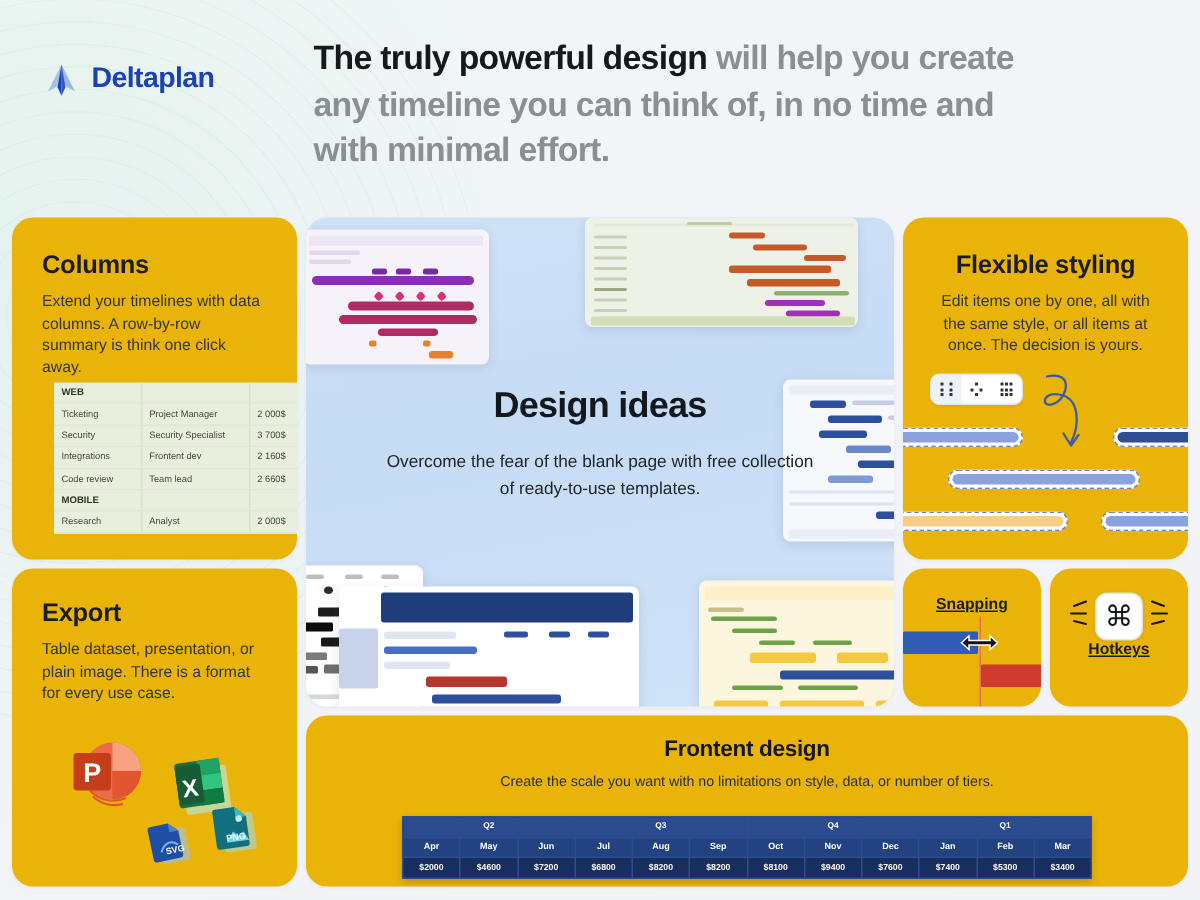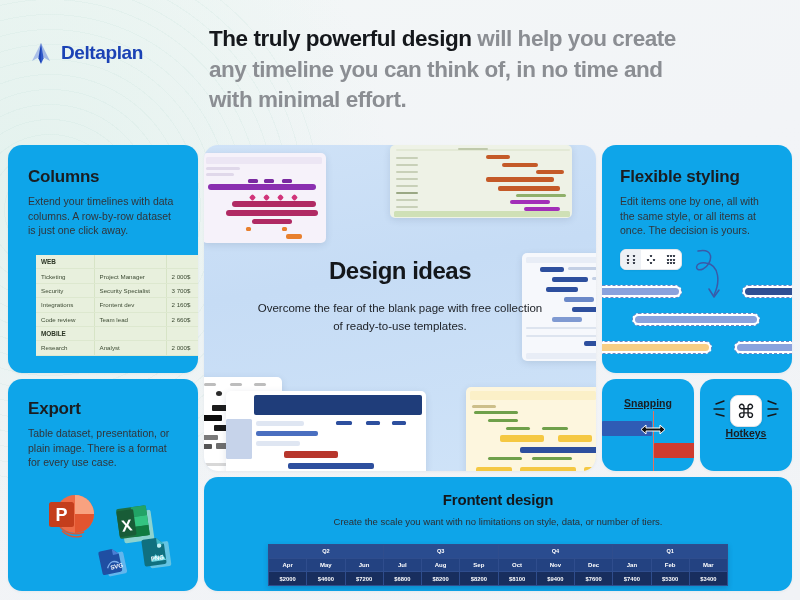--- a/index.html
+++ b/index.html
@@ -22,21 +22,21 @@
     border-radius: 50%;
     background:
       repeating-radial-gradient(circle at 50% 50%,
         rgba(200,226,220,0.22) 0px, rgba(200,226,220,0.22) 1px,
         rgba(255,255,255,0) 1px, rgba(255,255,255,0) 15px);
   }
 
   
   .card {
     position: absolute;
-    background: #0ea5e9;
+    background: #eab308;
     border-radius: 14px;
     box-shadow: 0 1px 3px rgba(30,40,60,0.05);
     overflow: hidden;
   }
   .card-title {
     font-size: 17px; font-weight: 700; color: #1a1d21; letter-spacing: -0.2px;
   }
   .card-sub {
     font-size: 10.5px; line-height: 14.5px; color: #31353b; margin-top: 7px;
   }
@@ -88,21 +88,21 @@
   }
   .mini {
     position: absolute; border-radius: 5px; overflow: hidden;
     box-shadow: 0 2px 7px rgba(40,60,90,0.13);
     background: #fff;
   }
   .mrow { position: absolute; border-radius: 1.5px; }
 
   
   #styling-card { left: 602px; top: 145px; width: 190px; height: 228px; }
-  #styling-card .pad { padding: 22px 18px 0 18px; }
+  #styling-card .pad { padding: 22px 18px 0 18px; text-align: center; }
   .seg {
     position: absolute; left: 18px; top: 104px; width: 62px; height: 21px;
     background: #fff; border: 1px solid #e3e6ea; border-radius: 6px;
     display: flex; box-shadow: 0 1px 2px rgba(0,0,0,0.05);
   }
   .seg div { flex: 1; display: flex; align-items: center; justify-content: center; }
   .seg div:first-child { background: #eef1f5; border-radius: 5px 0 0 5px; }
   .dots { display: grid; grid-template-columns: repeat(3, 2px); gap: 1.3px; }
   .dots i { width: 2px; height: 2px; background: #2c3340; display: block; border-radius: 0.4px; }
   .dots.sparse i:nth-child(3n+2) { background: transparent; }
@@ -159,21 +159,21 @@
   <span class="logo-text">Deltaplan</span>
 </div>
 
 <div class="headline">
   <b>The truly powerful design</b><span> will help you create any timeline you can think of, in no time and with minimal effort.</span>
 </div>
 
 <div class="card" id="columns-card">
   <div class="pad">
     <div class="card-title">Columns</div>
-    <div class="card-sub">Extend your timelines with data columns. A row-by-row dataset is just one click away.</div>
+    <div class="card-sub">Extend your timelines with data columns. A row-by-row summary is think one click away.</div>
   </div>
   <table class="col-table">
     <tbody id="col-table-body">
         <tr class="group">
           <td class="c0">WEB</td>
           <td class="c1"></td>
           <td class="c2"></td>
         </tr>
         <tr class="">
           <td class="c0">Ticketing</td>

